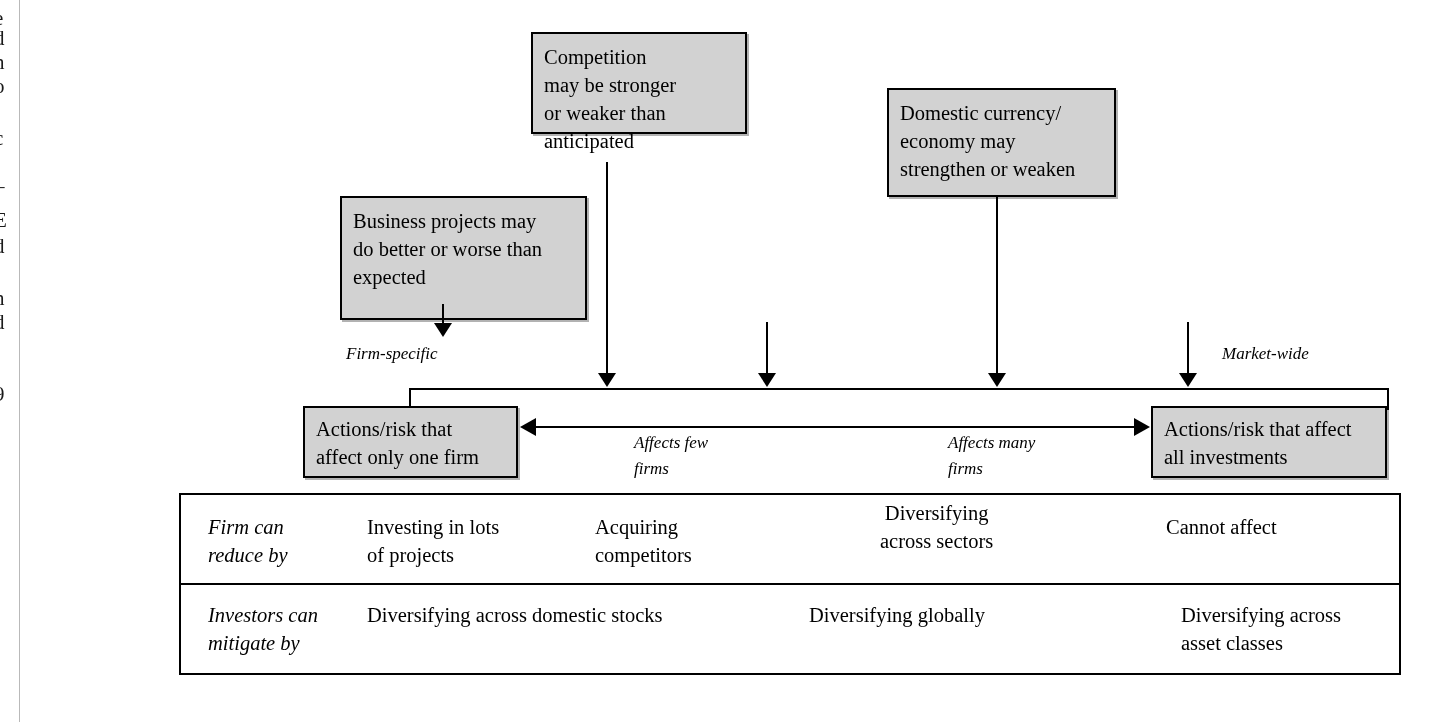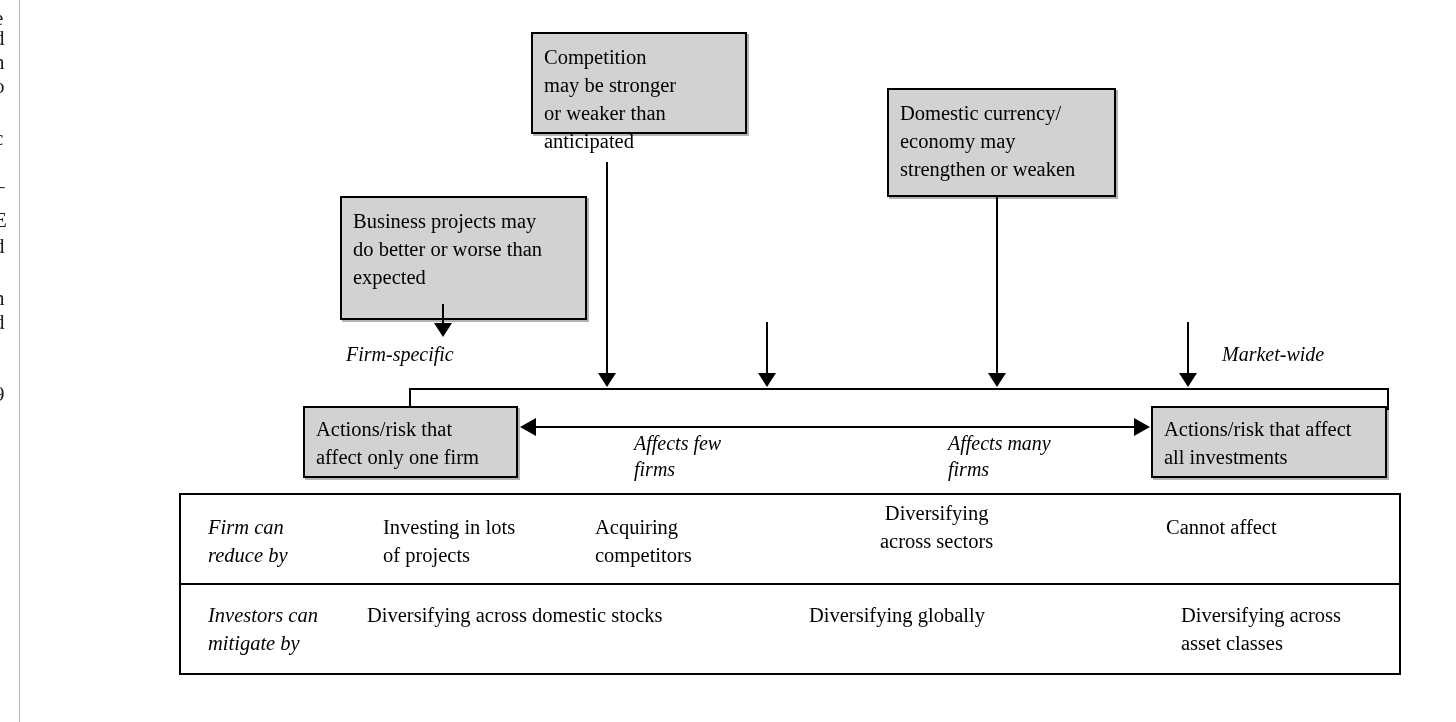--- a/index.html
+++ b/index.html
@@ -94,21 +94,21 @@
     width: 0; height: 0;
     border-top: 9px solid transparent;
     border-bottom: 9px solid transparent;
     border-left: 16px solid #000000;
   }
 
   
   .ital {
     position: absolute;
     font-style: italic;
-    font-size: 20px;
+    font-size: 17px;
     line-height: 26px;
     white-space: pre-line;
   }
 
   
   #matrix {
     position: absolute;
     left: 179px;
     top: 493px;
     width: 1222px;
@@ -212,21 +212,21 @@
   <div class="ital" style="left:948px; top:430px;">Affects many
 firms</div>
 
   <div id="matrix">
 
     <div class="mrow-divider" style="top:88px;"></div>
 
     <div class="mrow" style="top:0; height:88px;">
       <div class="mcell label" style="left:27px; top:18px;">Firm can
 reduce by</div>
-      <div class="mcell" style="left:202px; top:18px;">Investing in lots
+      <div class="mcell" style="left:186px; top:18px;">Investing in lots
 of projects</div>
       <div class="mcell" style="left:414px; top:18px;">Acquiring
 competitors</div>
       <div class="mcell" style="left:699px; top:4px;text-align:center;">Diversifying
 across sectors</div>
       <div class="mcell" style="left:985px; top:18px;">Cannot affect</div>
     </div>
 
     <div class="mrow" style="top:90px; height:90px;">
       <div class="mcell label" style="left:27px; top:16px;">Investors can

